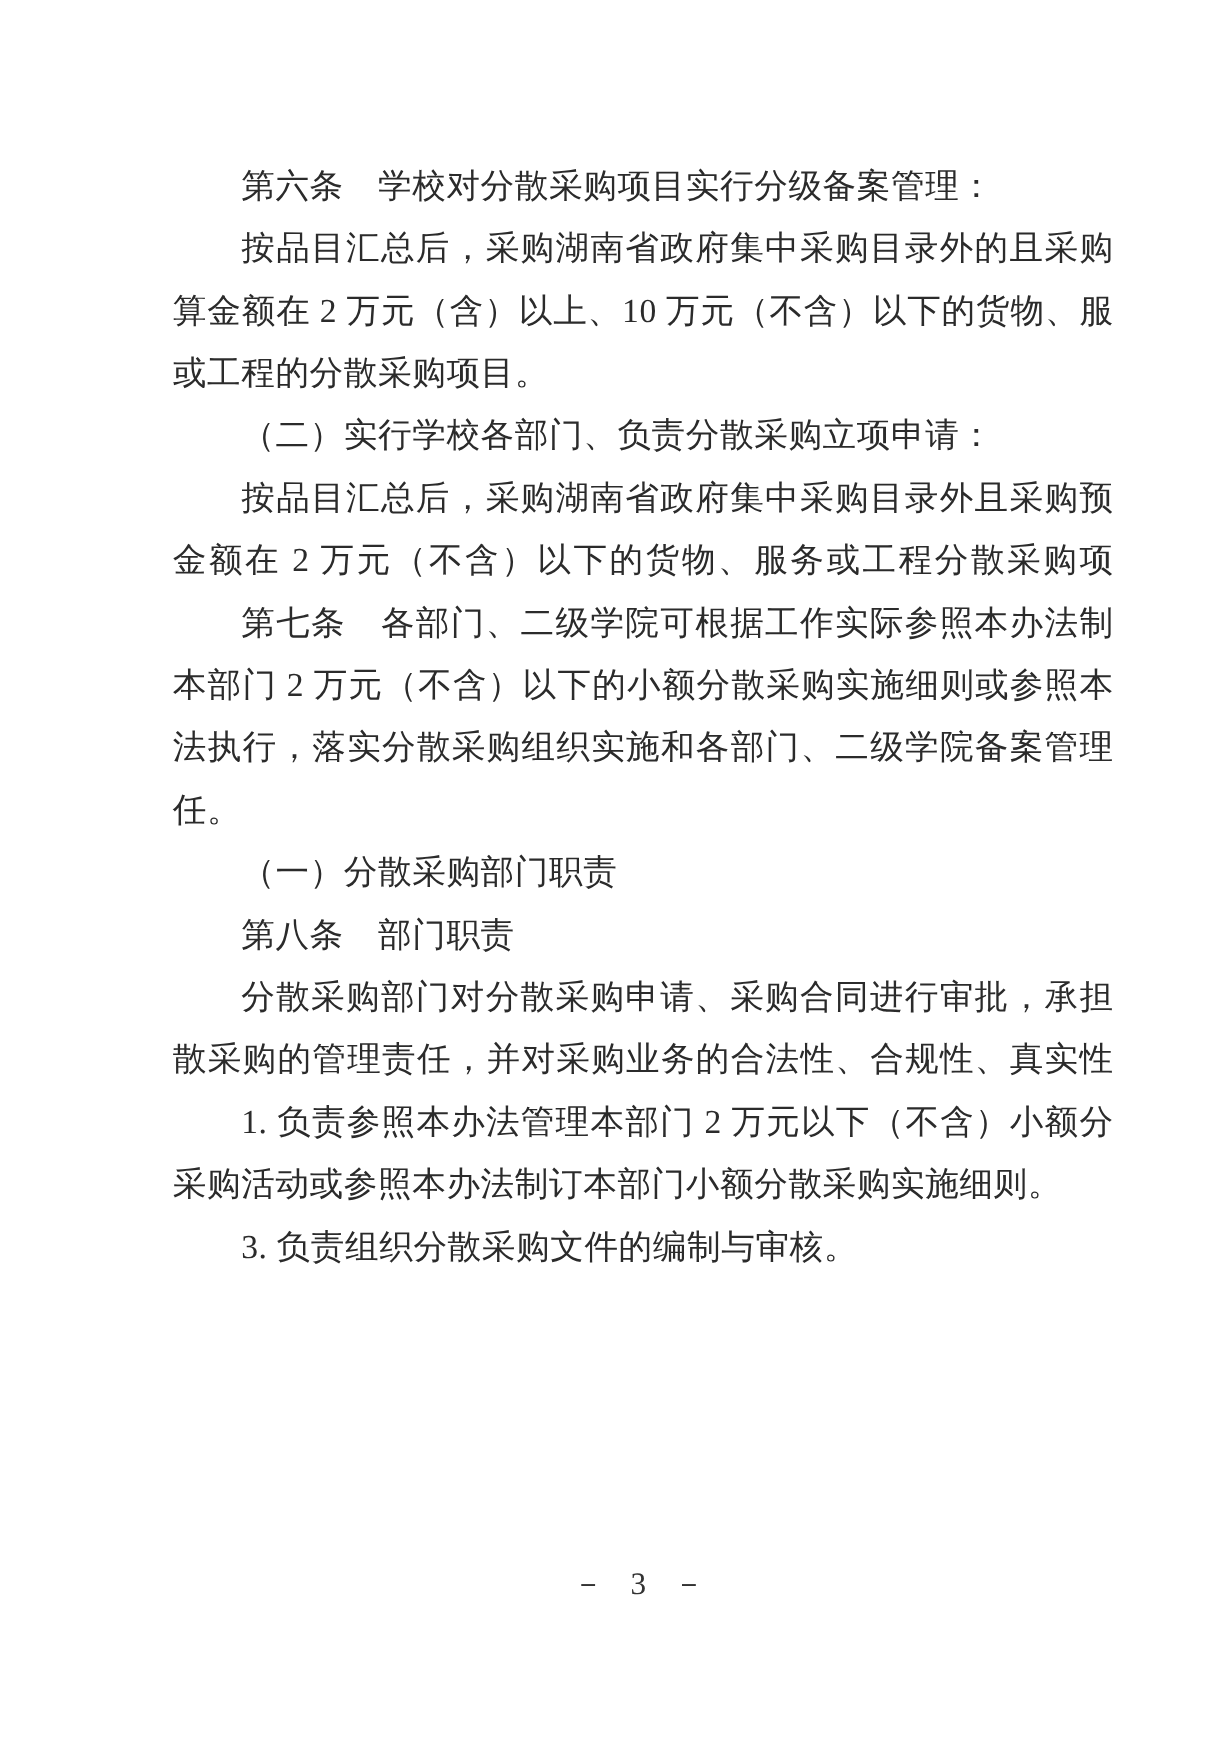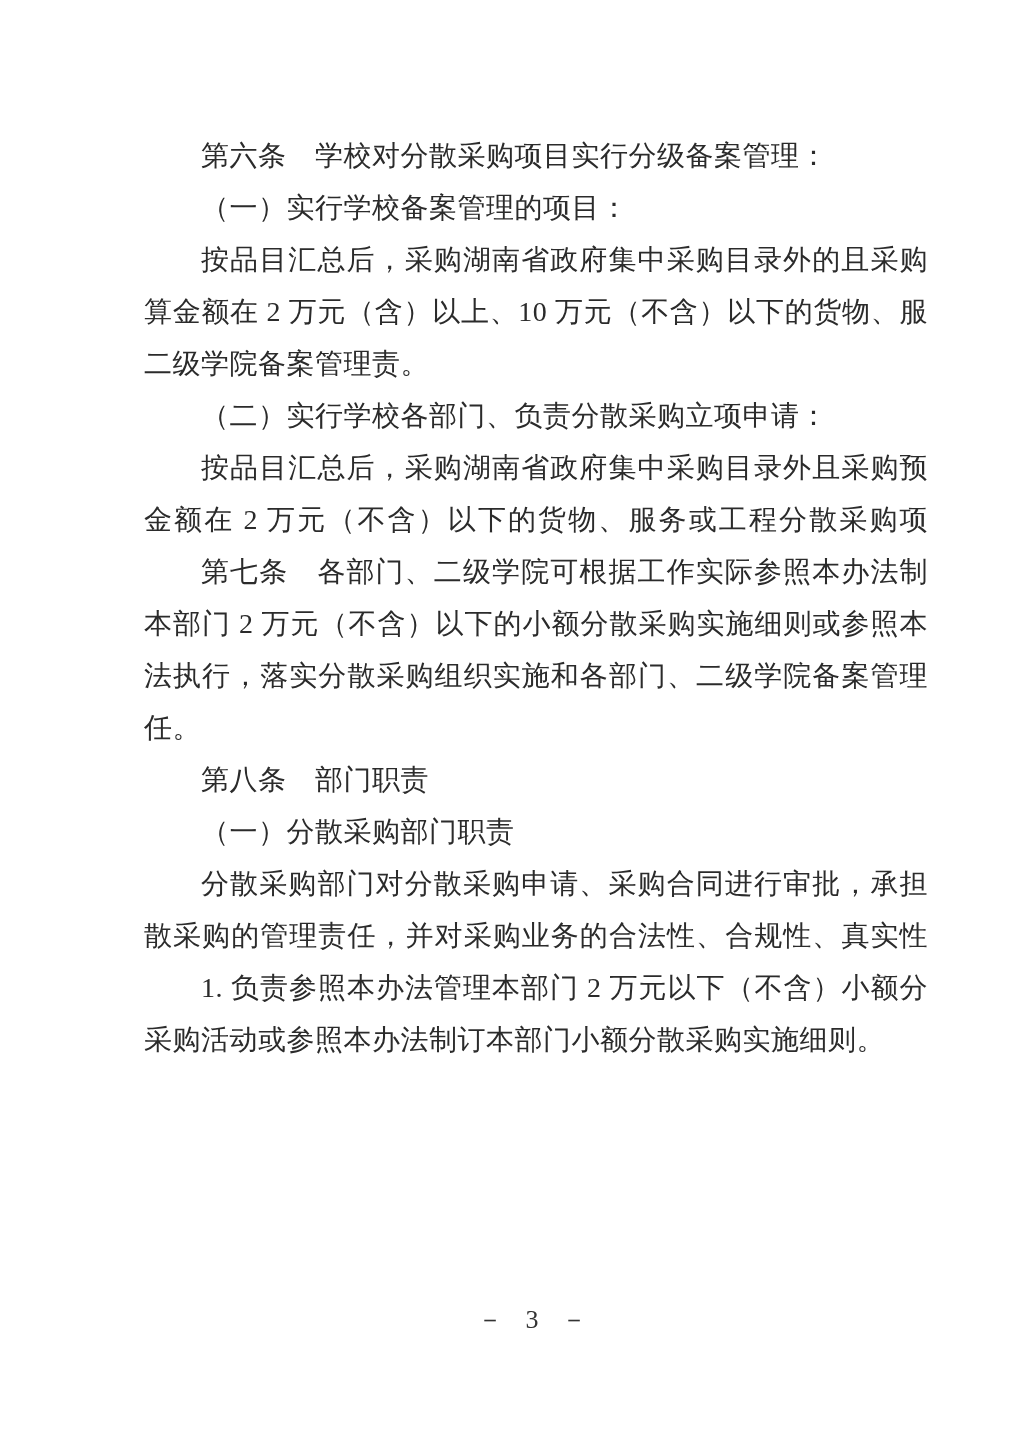--- a/index.html
+++ b/index.html
@@ -54,33 +54,33 @@
     letter-spacing: 8px;
     color: #333333;
   }
 </style>
 </head>
 <body>
 
 <div class="page">
   <div class="content">
     <div class="line ind">第六条　学校对分散采购项目实行分级备案管理：</div>
-    <div class="line ind">（一）实行学校备案管理的项目：</div>
     <div class="line ind fill">按品目汇总后，采购湖南省政府集中采购目录外的且采购预</div>
     <div class="line fill">算金额在 2 万元（含）以上、10 万元（不含）以下的货物、服务</div>
-    <div class="line">二级学院备案管理责。</div>
+    <div class="line">或工程的分散采购项目。</div>
     <div class="line ind">（二）实行学校各部门、负责分散采购立项申请：</div>
     <div class="line ind fill">按品目汇总后，采购湖南省政府集中采购目录外且采购预算</div>
     <div class="line fill">金额在 2 万元（不含）以下的货物、服务或工程分散采购项目。</div>
     <div class="line ind fill">第七条　各部门、二级学院可根据工作实际参照本办法制订</div>
     <div class="line fill">本部门 2 万元（不含）以下的小额分散采购实施细则或参照本办</div>
     <div class="line fill">法执行，落实分散采购组织实施和各部门、二级学院备案管理责</div>
     <div class="line">任。</div>
+    <div class="line ind">（一）分散采购部门职责</div>
     <div class="line ind">第八条　部门职责</div>
-    <div class="line ind">（一）分散采购部门职责</div>
     <div class="line ind fill">分散采购部门对分散采购申请、采购合同进行审批，承担分</div>
     <div class="line fill">散采购的管理责任，并对采购业务的合法性、合规性、真实性等</div>
     <div class="line ind fill">1. 负责参照本办法管理本部门 2 万元以下（不含）小额分散</div>
     <div class="line">采购活动或参照本办法制订本部门小额分散采购实施细则。</div>
+    <div class="line ind">3. 负责组织分散采购文件的编制与审核。</div>
   </div>
 
   <div class="footer">－ 3 －</div>
 </div>
 
 </body></html>

